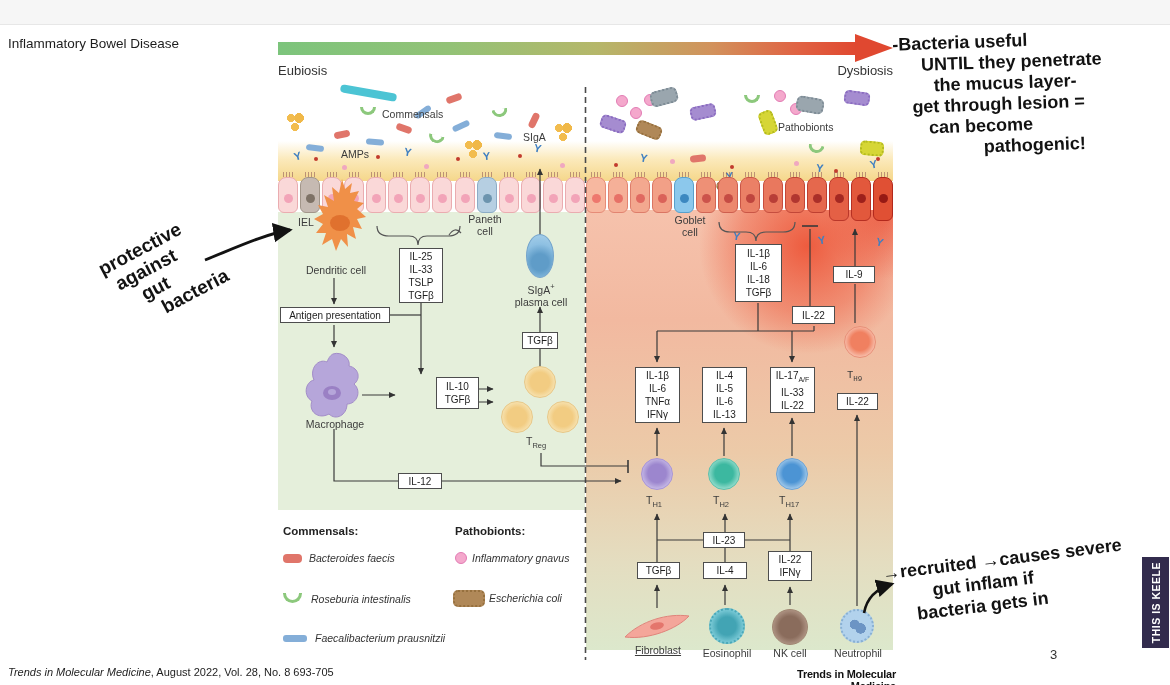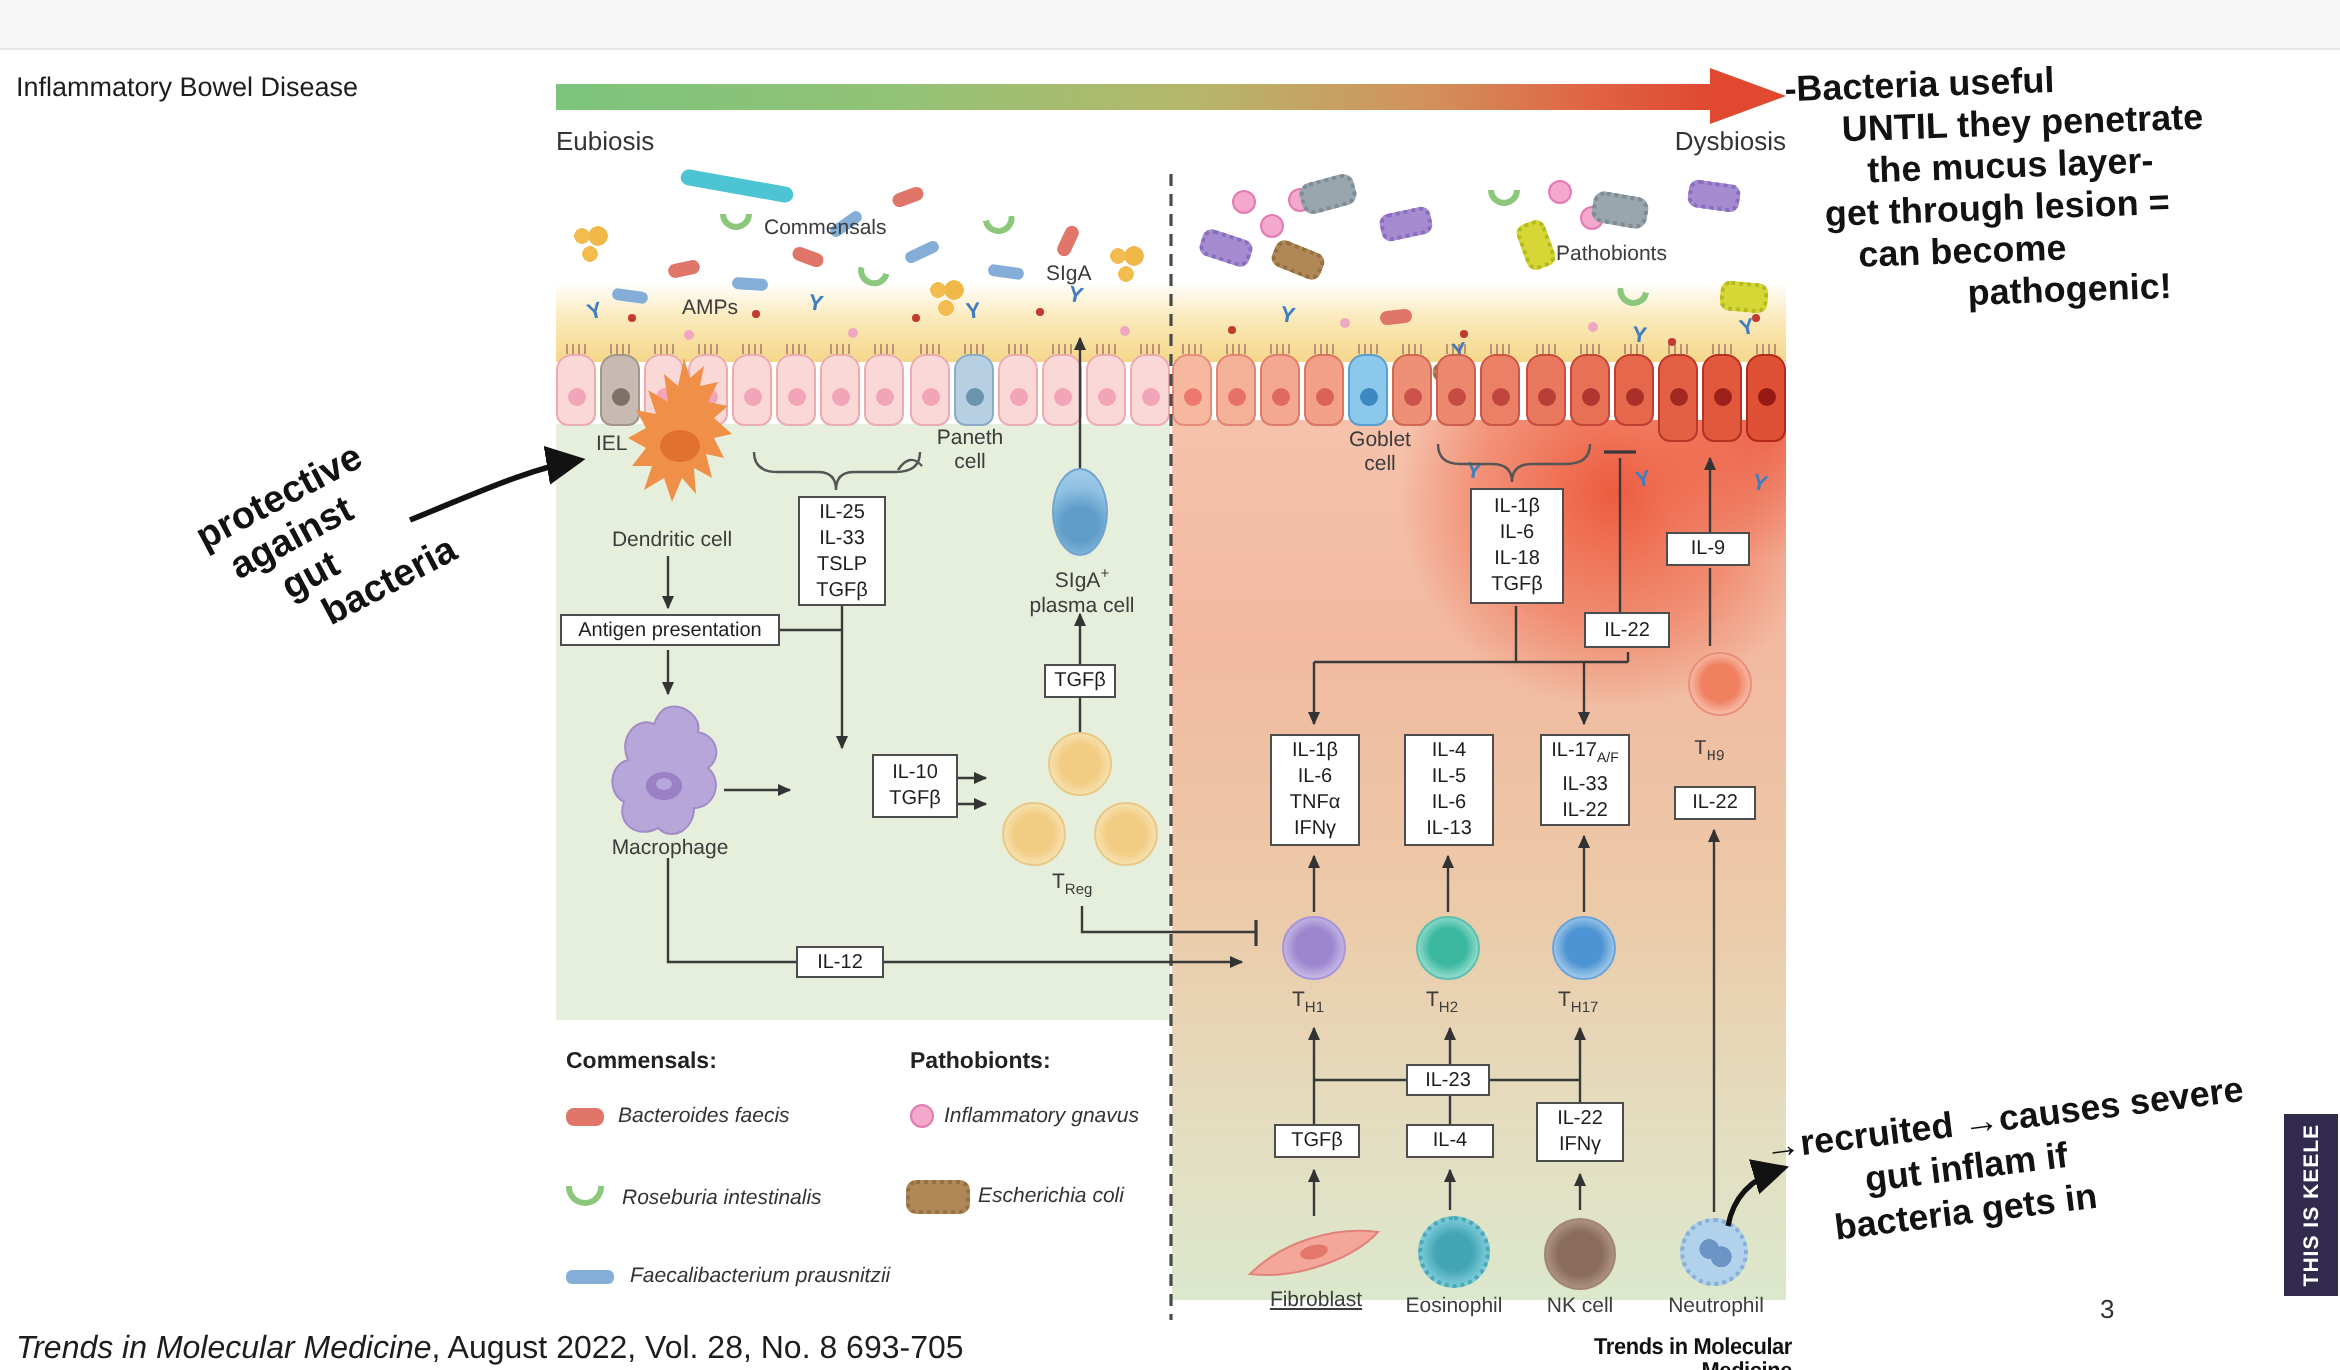--- a/index.html
+++ b/index.html
@@ -63,21 +63,21 @@
   .leg-item{position:absolute;font-style:italic;font-size:10.5px;color:#333;z-index:5;white-space:nowrap;}
   .leg-icon{position:absolute;z-index:5;}
   
   .hw{position:absolute;font-weight:bold;color:#121212;z-index:8;}
   .hw div{white-space:nowrap;}
   
   #keele{left:1142px;top:557px;width:27px;height:91px;background:#322b4d;z-index:9;
      display:flex;align-items:center;justify-content:center;}
   #keele span{writing-mode:vertical-rl;transform:rotate(180deg);color:#fff;font-size:10.5px;
      font-weight:bold;letter-spacing:0.5px;}
-  #citation{left:8px;top:666px;font-size:16px;color:#1d1d1d;}
+  #citation{left:8px;top:666px;font-size:11px;color:#1d1d1d;}
   #pagenum{left:1050px;top:647px;font-size:13px;color:#333;}
   #tmm-logo{left:756px;top:668px;width:140px;text-align:right;font-size:11.5px;font-weight:bold;
      letter-spacing:-0.2px;transform:scaleX(0.95);transform-origin:right;color:#111;}
   svg{position:absolute;overflow:visible;}
 </style>
 </head>
 <body>
 
 <div id="topstrip" class="abs"></div>
 <div id="slide-title" class="abs">Inflammatory Bowel Disease</div>

